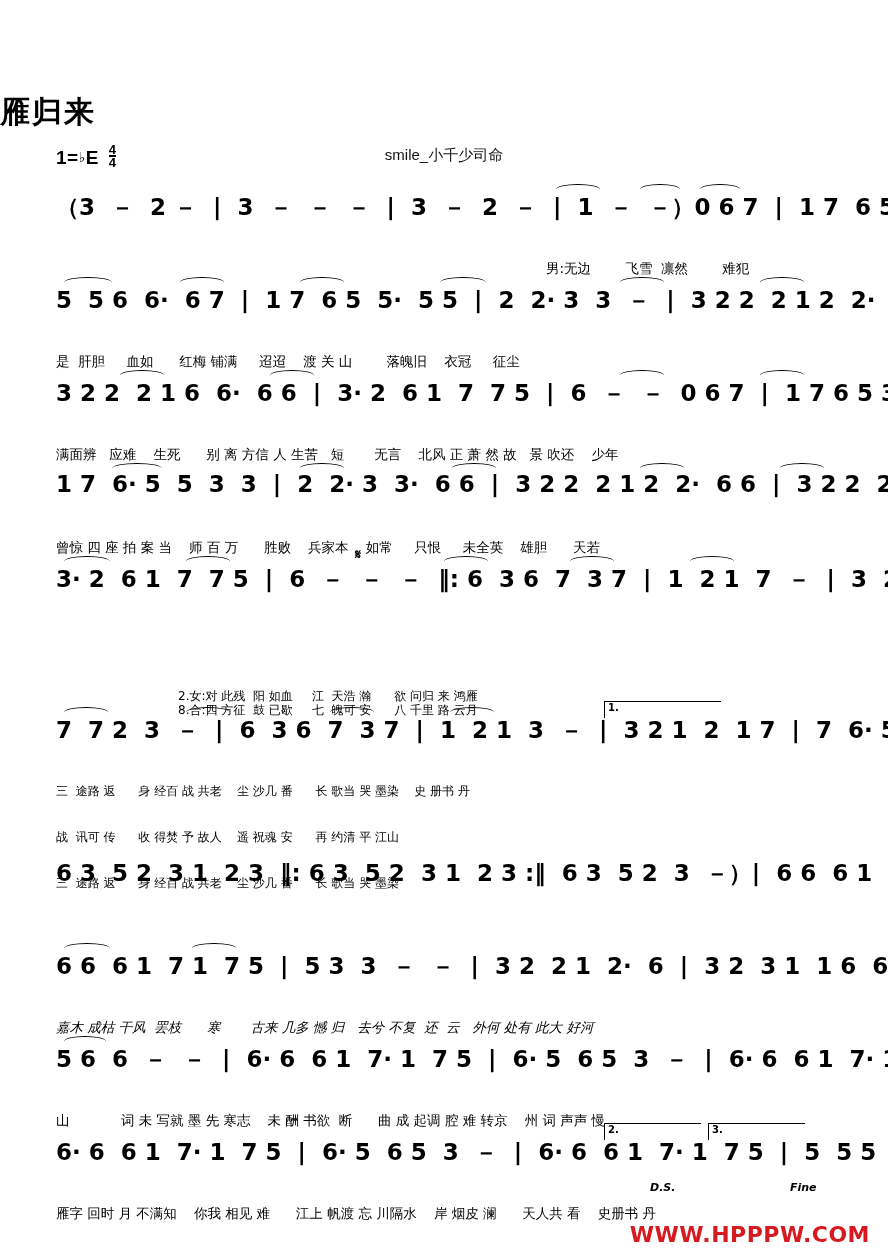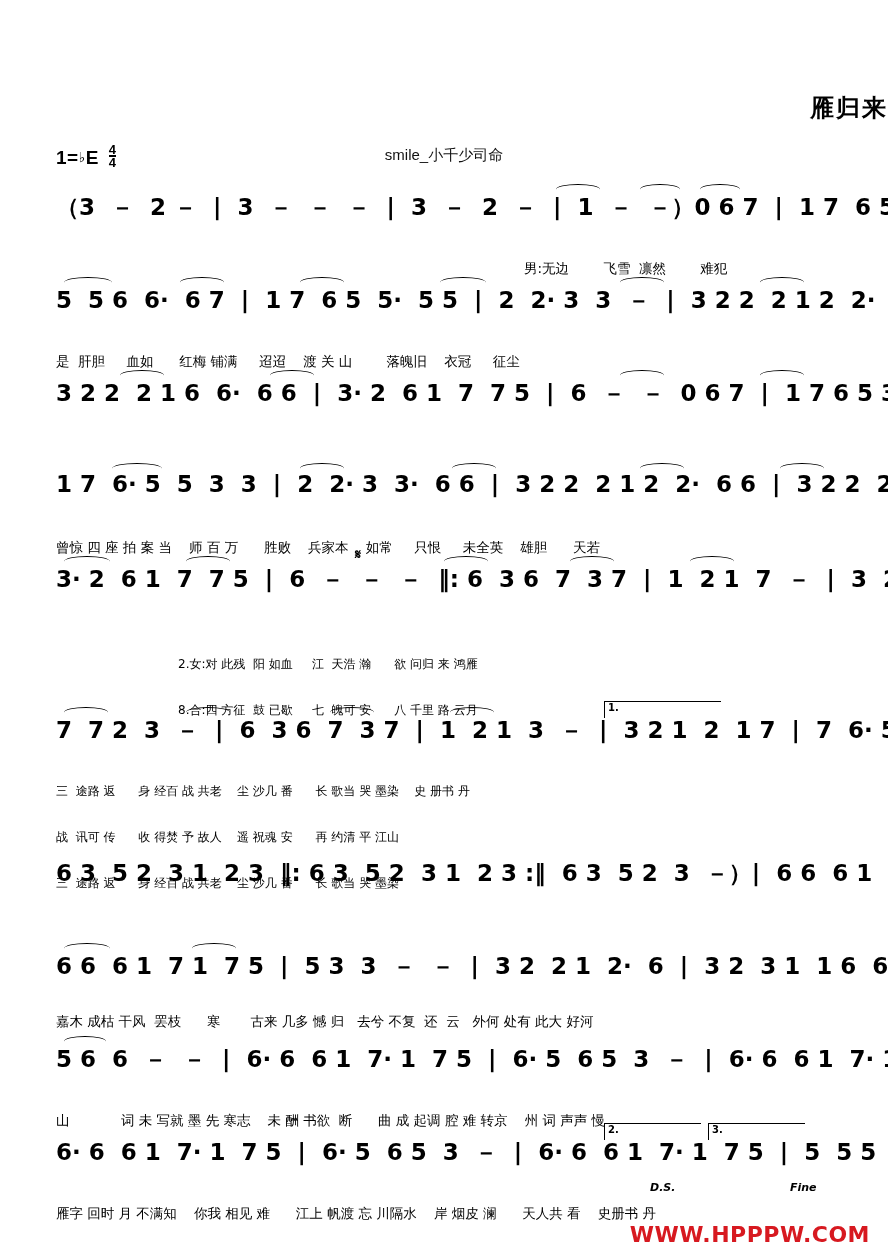--- a/index.html
+++ b/index.html
@@ -5,22 +5,22 @@
   html,body{margin:0;padding:0;background:#fff;}
   body{
     width:888px;height:1257px;position:relative;
     font-family:"Liberation Sans","DejaVu Sans",sans-serif;
     color:#000;overflow:hidden;
   }
   .sheet{position:absolute;inset:0;}
 
   
   .title{
-    position:absolute;top:92px;left:0;width:888px;text-align:right;
-    font-size:24px;font-weight:bold;letter-spacing:2px;
+    position:absolute;top:92px;left:0;width:888px;text-align:left;
+    font-size:30px;font-weight:bold;letter-spacing:2px;
     font-family:"DejaVu Sans","Liberation Sans",sans-serif;
   }
   .subtitle{
     position:absolute;top:146px;left:0;width:888px;text-align:center;
     font-size:15px;color:#111;
   }
   .credits{
     position:absolute;top:120px;right:62px;text-align:right;
     font-size:13px;line-height:19px;
   }
@@ -85,21 +85,21 @@
   </div>
 
   <div class="system" style="top:192px;">
     <div class="notes">
       <span style="left:56px;">（3  －  2 －  |  3  －  －  －  |  3  －  2  －  |  1  －  －）0 6 7  |  1 7  6 5  5·  3 3  |</span>
       <div class="slur" style="left:556px;top:-8px;width:44px;"></div>
       <div class="slur" style="left:640px;top:-8px;width:40px;"></div>
       <div class="slur" style="left:700px;top:-8px;width:40px;"></div>
     </div>
     <div class="lyr" style="top:34px;">
-      <span style="left:524px;">男:无边        飞雪  凛然        难犯</span>
+      <span style="left:546px;">男:无边        飞雪  凛然        难犯</span>
     </div>
   </div>
 
   <div class="system" style="top:285px;">
     <div class="notes">
       <span style="left:56px;">5  5 6  6·  6 7  |  1 7  6 5  5·  5 5  |  2  2· 3  3  －  |  3 2 2  2 1 2  2·  6 6  |</span>
       <div class="slur" style="left:64px;top:-8px;width:48px;"></div>
       <div class="slur" style="left:180px;top:-8px;width:44px;"></div>
       <div class="slur" style="left:300px;top:-8px;width:44px;"></div>
       <div class="slur" style="left:440px;top:-8px;width:46px;"></div>
@@ -112,20 +112,23 @@
   </div>
 
   <div class="system" style="top:378px;">
     <div class="notes">
       <span style="left:56px;">3 2 2  2 1 6  6·  6 6  |  3· 2  6 1  7  7 5  |  6  －  －  0 6 7  |  1 7 6 5 3 3  |  2  5 6  6·  6 7  |</span>
       <div class="slur" style="left:120px;top:-8px;width:44px;"></div>
       <div class="slur" style="left:270px;top:-8px;width:44px;"></div>
       <div class="slur" style="left:620px;top:-8px;width:44px;"></div>
       <div class="slur" style="left:760px;top:-8px;width:44px;"></div>
     </div>
+    <div class="lyr" style="top:34px;">
+      <span style="left:56px;">满面辨   应难    生死      别 离 方信 人 生苦   短       无言    北风 正 萧 然 故   景 吹还    少年</span>
+    </div>
   </div>
 
   <div class="system" style="top:471px;">
     <div class="notes">
       <span style="left:56px;">1 7  6· 5  5  3  3  |  2  2· 3  3·  6 6  |  3 2 2  2 1 2  2·  6 6  |  3 2 2  2 1 6  6·  6 6  |</span>
       <div class="slur" style="left:112px;top:-8px;width:50px;"></div>
       <div class="slur" style="left:300px;top:-8px;width:44px;"></div>
       <div class="slur" style="left:452px;top:-8px;width:44px;"></div>
       <div class="slur" style="left:640px;top:-8px;width:44px;"></div>
       <div class="slur" style="left:780px;top:-8px;width:44px;"></div>
@@ -139,21 +142,21 @@
     <div class="notes">
       <span style="left:56px;">3· 2  6 1  7  7 5  |  6  －  －  －  ‖: 6  3 6  7  3 7  |  1  2 1  7  －  |  3  2 1  2  1 7  |</span>
       <div class="slur" style="left:64px;top:-8px;width:46px;"></div>
       <div class="slur" style="left:186px;top:-8px;width:44px;"></div>
       <div class="slur" style="left:444px;top:-8px;width:44px;"></div>
       <div class="slur" style="left:570px;top:-8px;width:44px;"></div>
       <div class="slur" style="left:690px;top:-8px;width:44px;"></div>
       <span class="segno" style="left:355px;top:-18px;">𝄋</span>
     </div>
     <div class="lyr small" style="top:58px;">
-      <span style="left:56px;">                                2.女:对 此残  阳 如血     江  天浩 瀚      欲 问归 来 鸿雁</span>
+      <span style="left:56px;margin-top:32px;">                                2.女:对 此残  阳 如血     江  天浩 瀚      欲 问归 来 鸿雁</span>
     </div>
     <div class="lyr small" style="top:82px;">
       <span style="left:56px;">                                8.合:四 方征  鼓 已歇     七  魄可 安      八 千里 路 云月</span>
     </div>
   </div>
 
   <div class="system" style="top:715px;">
     <div class="notes">
       <span style="left:56px;">7  7 2  3  －  |  6  3 6  7  3 7  |  1  2 1  3  －  |  3 2 1  2  1 7  |  7  6· 5  6  －  |（省略部分间奏</span>
       <div class="slur" style="left:64px;top:-8px;width:44px;"></div>
@@ -180,21 +183,21 @@
       <span style="left:56px;">6 3  5 2  3 1  2 3  ‖: 6 3  5 2  3 1  2 3 :‖  6 3  5 2  3  －）|  6 6  6 1  7 1  7 5  |  6 5  6 5  3  －  |</span>
     </div>
   </div>
 
   <div class="system" style="top:951px;">
     <div class="notes">
       <span style="left:56px;">6 6  6 1  7 1  7 5  |  5 3  3  －  －  |  3 2  2 1  2·  6  |  3 2  3 1  1 6  6 6  |  3 2  6 1  7 1  7 5  |</span>
       <div class="slur" style="left:64px;top:-8px;width:46px;"></div>
       <div class="slur" style="left:192px;top:-8px;width:44px;"></div>
     </div>
-    <div class="lyr" style="top:28px;">
+    <div class="lyr" style="top:34px;font-style:italic;">
       <span style="left:56px;">嘉木 成枯 干风  罢枝      寒       古来 几多 憾 归   去兮 不复  还  云   外何 处有 此大 好河</span>
     </div>
   </div>
 
   <div class="system" style="top:1044px;">
     <div class="notes">
       <span style="left:56px;">5 6  6  －  －  |  6· 6  6 1  7· 1  7 5  |  6· 5  6 5  3  －  |  6· 6  6 1  7· 1  7 5  |  6· 5  5 5  6  －  |</span>
       <div class="slur" style="left:64px;top:-8px;width:42px;"></div>
     </div>
     <div class="lyr" style="top:34px;">

